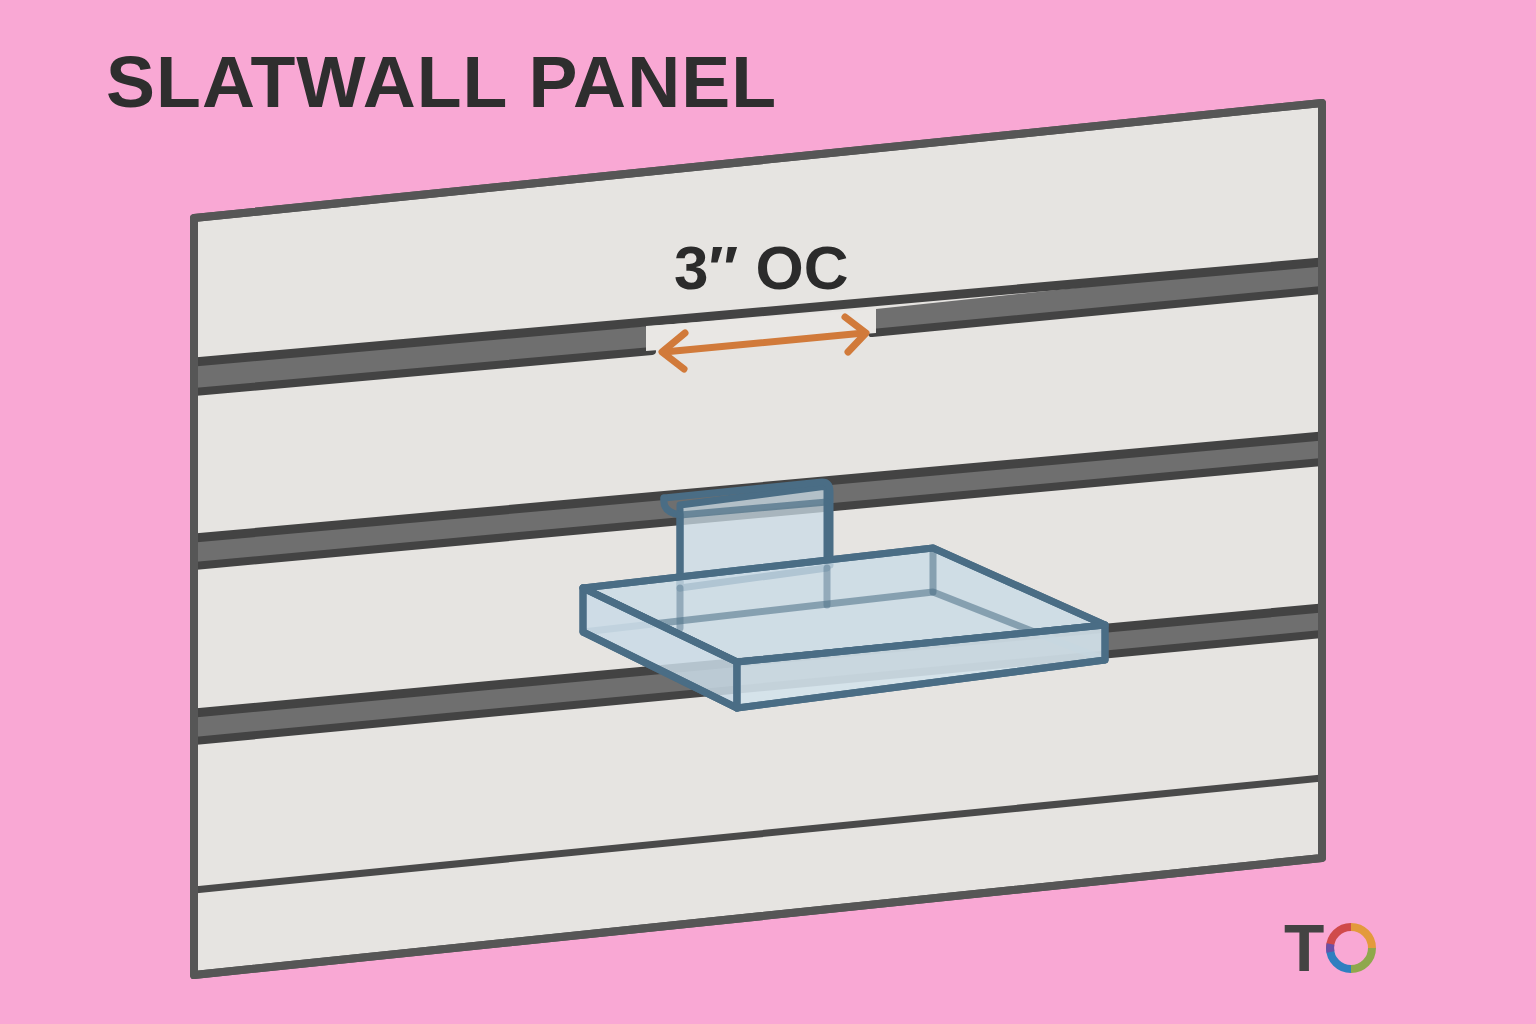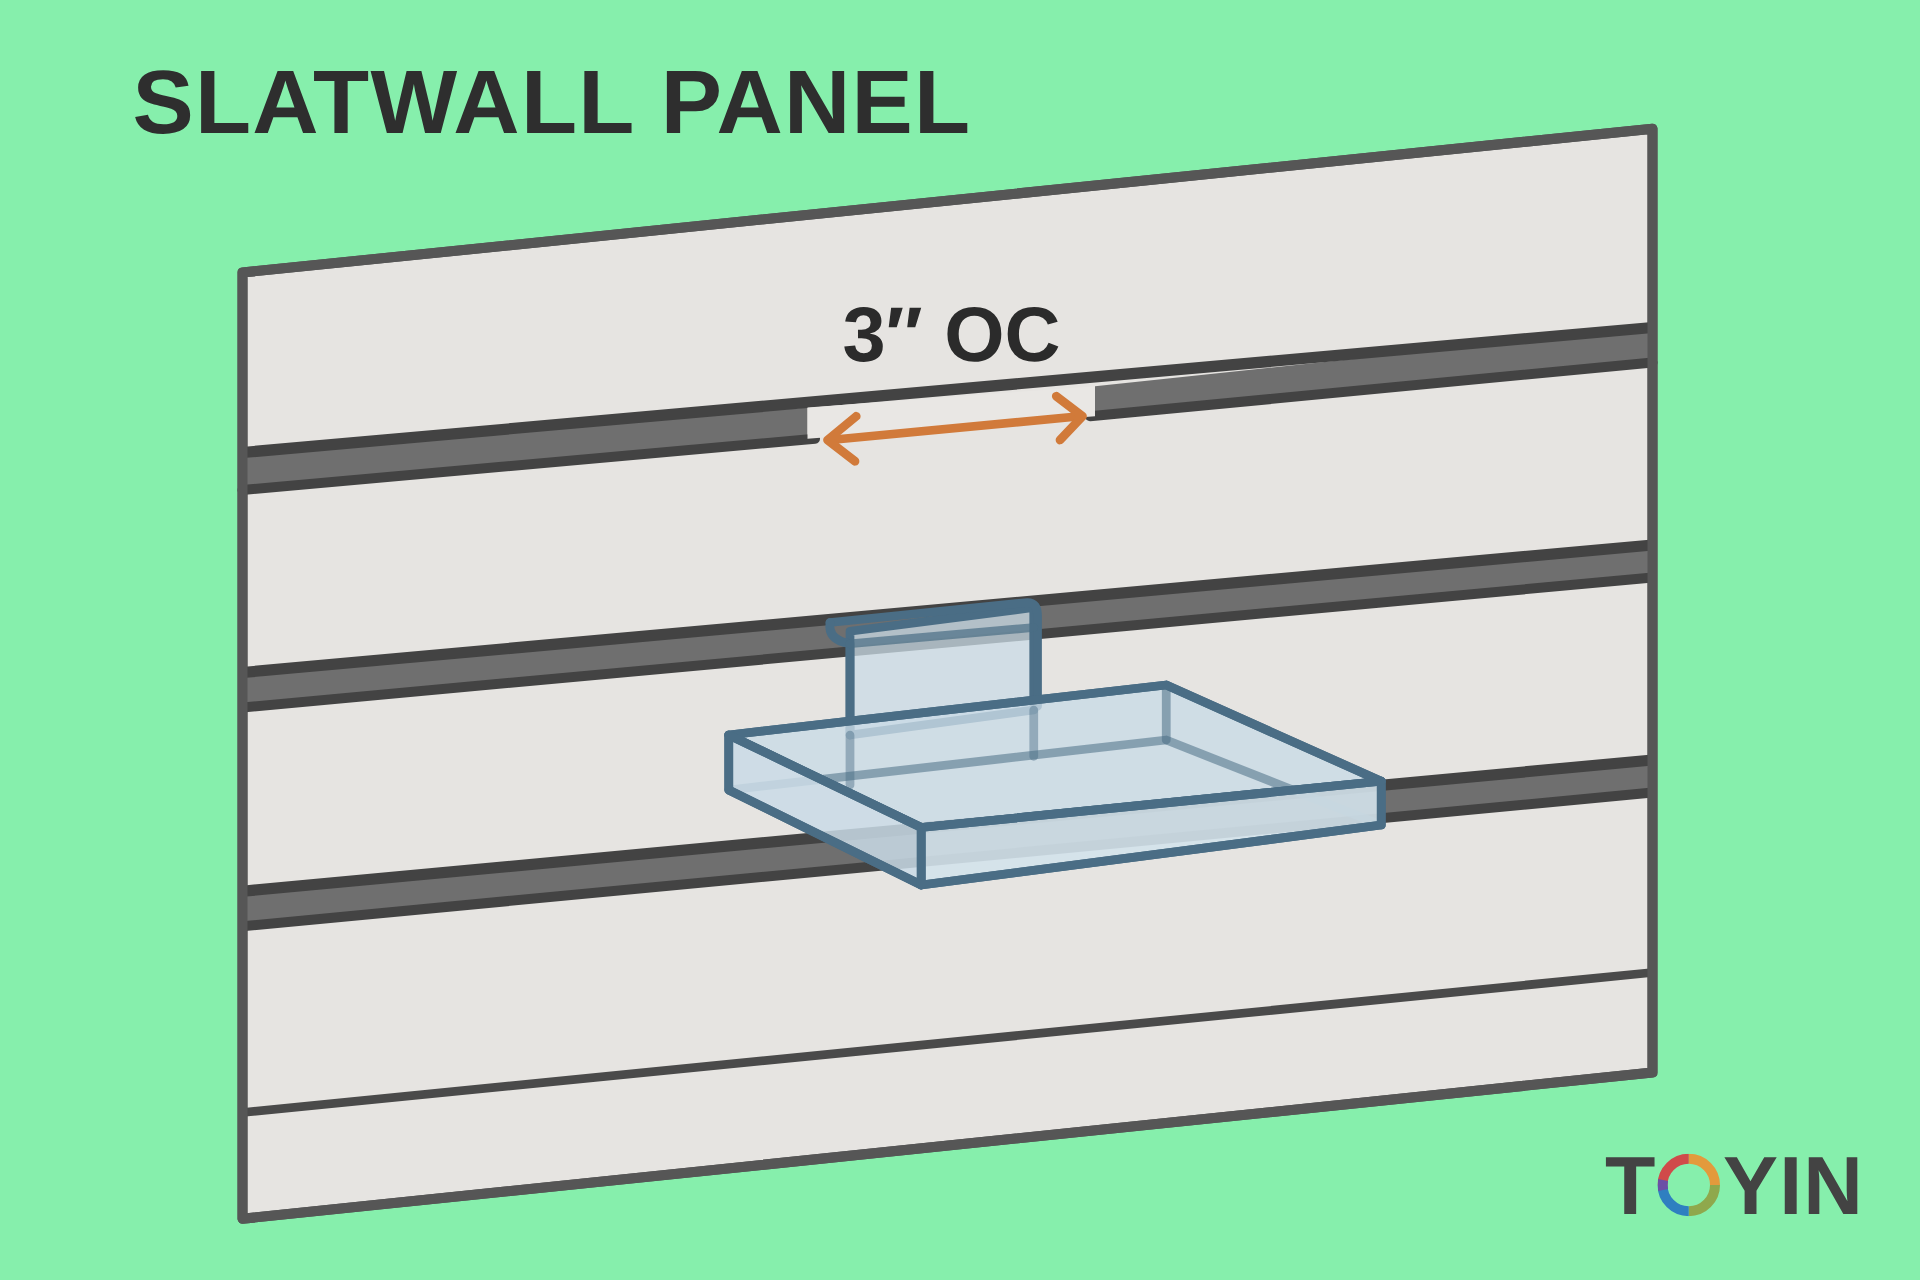--- a/index.html
+++ b/index.html
@@ -7,21 +7,21 @@
       padding: 0;
       width: 1536px;
       height: 1024px;
       overflow: hidden;
       background: #edebe8;
     }
     .canvas {
       position: relative;
       width: 1536px;
       height: 1024px;
-      background: #86efac;
+      background: #f9a8d4;
     }
     .title {
       position: absolute;
       left: 106px;
       top: 46px;
       margin: 0;
       font-family: "Liberation Sans", sans-serif;
       font-weight: 700;
       font-size: 72px;
       letter-spacing: 1px;
@@ -143,16 +143,15 @@
       <svg viewBox="0 0 50 50">
         <g fill="none" stroke-width="8">
           <path d="M25,4 A21,21 0 0 1 46,25" stroke="#e39a3c"></path>
           <path d="M46,25 A21,21 0 0 1 25,46" stroke="#8fa84c"></path>
           <path d="M25,46 A21,21 0 0 1 4,25" stroke="#2f7fc0"></path>
           <path d="M4,25 A21,21 0 0 1 25,4" stroke="#d04a4a"></path>
           <path d="M4.5,21 A21,21 0 0 0 4.5,29" stroke="#6b4fa6"></path>
         </g>
       </svg>
     </span>
-    <span>YIN</span>
   </div>
 
 </div>
 
 </body></html>

